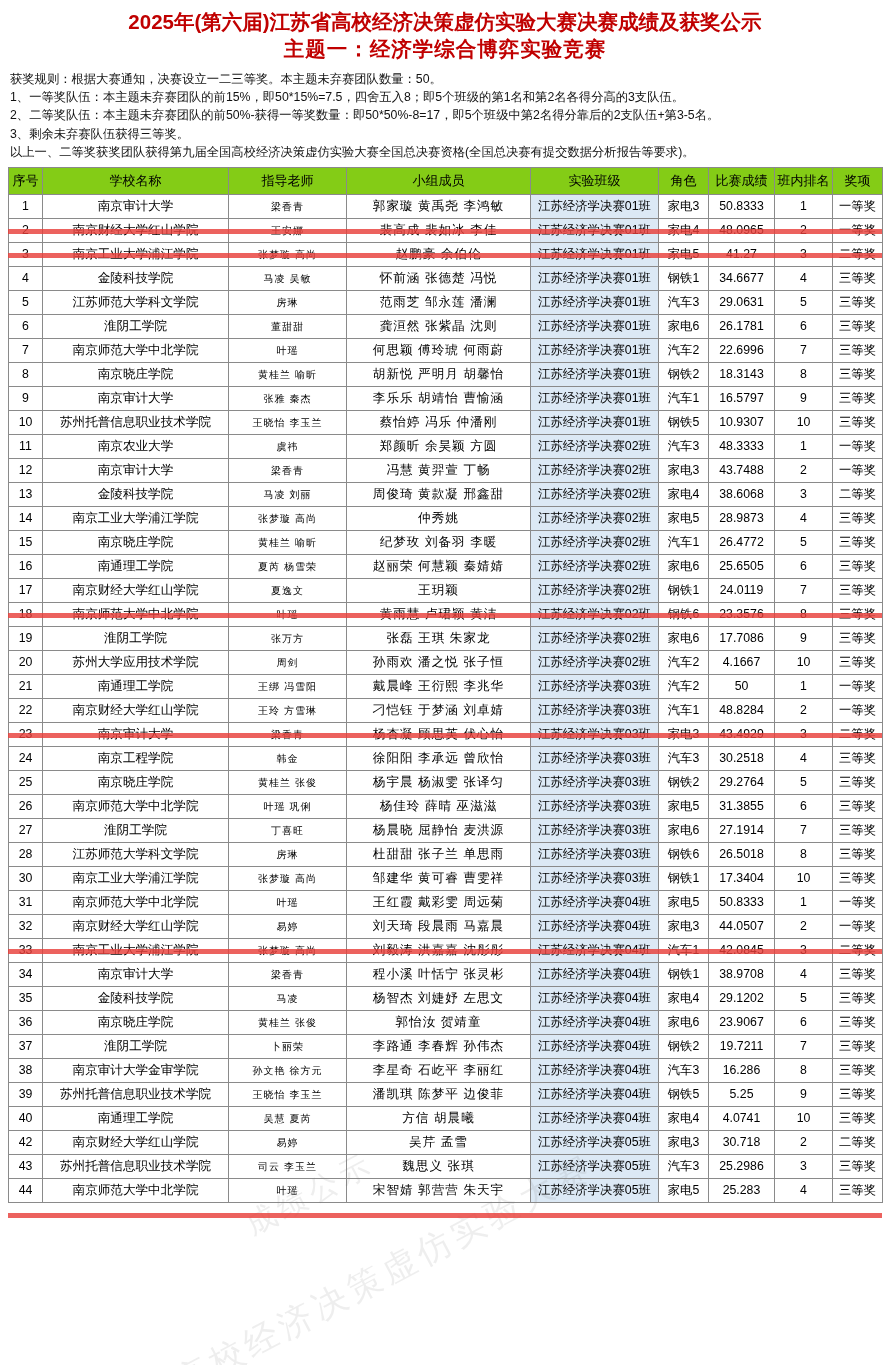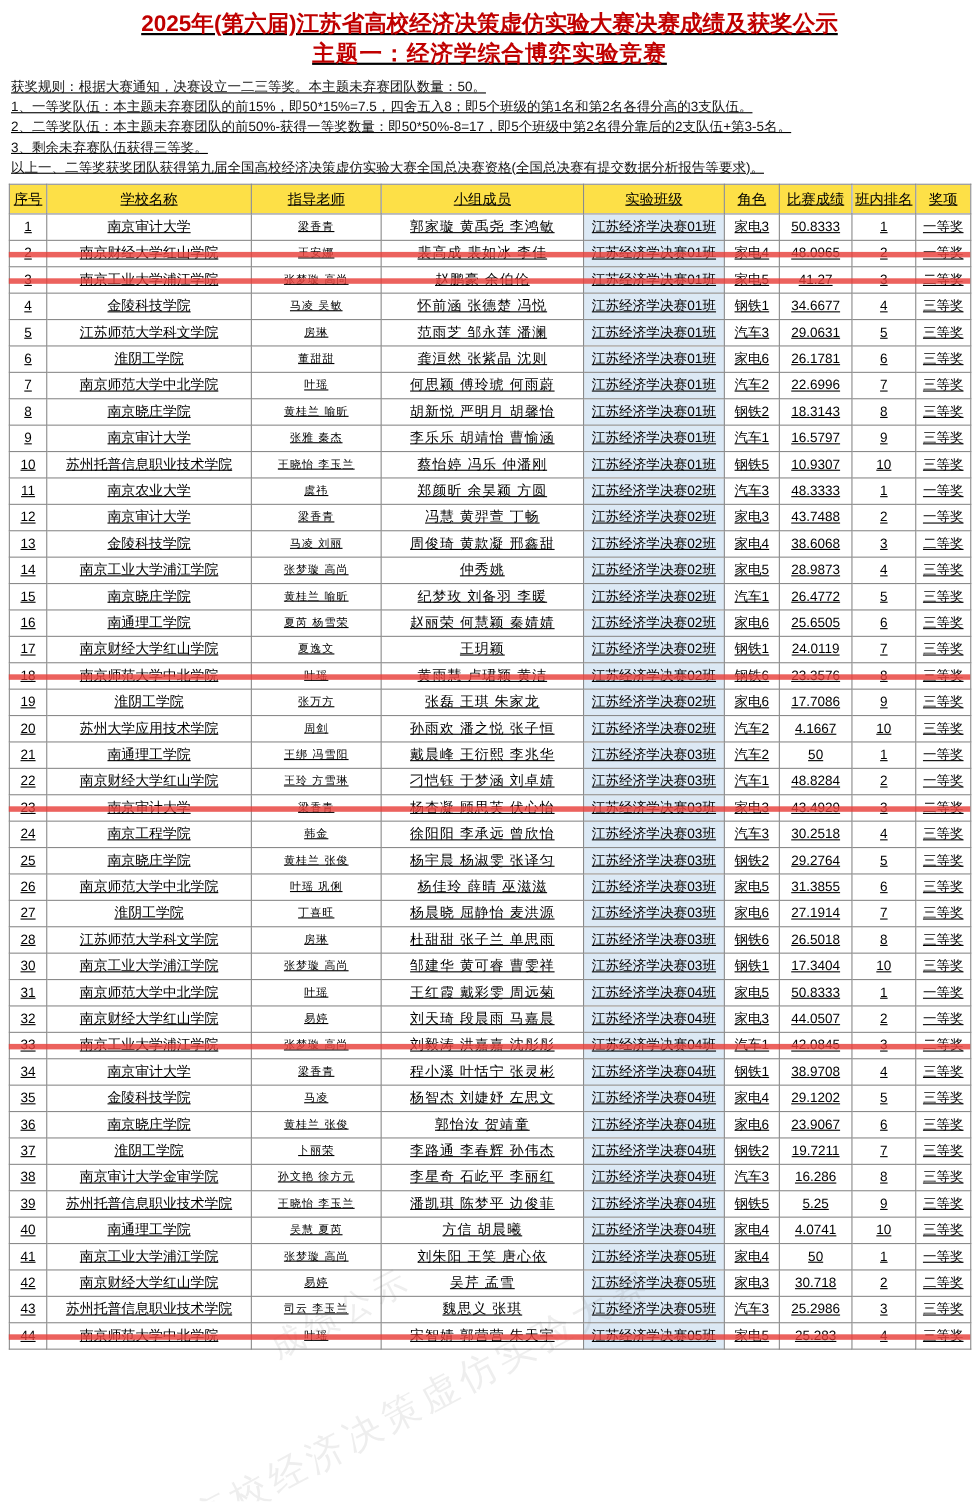--- a/index.html
+++ b/index.html
@@ -12,21 +12,20 @@
     font-family: "Liberation Sans", "DejaVu Sans", sans-serif;
     color: #000;
     -webkit-font-smoothing: antialiased;
   }
   .page {
     width: 890px;
     min-height: 1365px;
     position: relative;
     overflow: hidden;
     background: #fff;
-    text-decoration: underline;
   }
   
   .title-block {
     text-align: center;
     padding: 8px 18px 2px 18px;
   }
   .title-line {
     color: #c00000;
     font-weight: bold;
     font-size: 20.5px;
@@ -60,21 +59,21 @@
     border: 1px solid #8a8a8a;
     text-align: center;
     vertical-align: middle;
     padding: 0;
     height: 23px;
     line-height: 23px;
     overflow: hidden;
     white-space: nowrap;
   }
   table.grid thead th {
-    background: #fde047;
+    background: #84cc16;
     font-weight: normal;
     font-size: 13px;
     height: 26px;
     line-height: 26px;
   }
   col.c0 { width: 34px; }
   col.c1 { width: 186px; }
   col.c2 { width: 118px; }
   col.c3 { width: 184px; }
   col.c4 { width: 128px; }
@@ -586,31 +585,20 @@
           <td class="school">南通理工学院</td>
           <td class="teacher">吴慧  夏芮</td>
           <td class="members">方信  胡晨曦</td>
           <td class="cls">江苏经济学决赛04班</td>
           <td class="idx">家电4</td>
           <td class="score">4.0741</td>
           <td class="idx">10</td>
           <td class="prize">三等奖</td>
         </tr>
         <tr>
-          <td class="idx">41</td>
-          <td class="school">南京工业大学浦江学院</td>
-          <td class="teacher">张梦璇  高尚</td>
-          <td class="members">刘朱阳  王笑  唐心依</td>
-          <td class="cls">江苏经济学决赛05班</td>
-          <td class="idx">家电4</td>
-          <td class="score">50</td>
-          <td class="idx">1</td>
-          <td class="prize">一等奖</td>
-        </tr>
-        <tr>
           <td class="idx">42</td>
           <td class="school">南京财经大学红山学院</td>
           <td class="teacher">易婷</td>
           <td class="members">吴芹  孟雪</td>
           <td class="cls">江苏经济学决赛05班</td>
           <td class="idx">家电3</td>
           <td class="score">30.718</td>
           <td class="idx">2</td>
           <td class="prize">二等奖</td>
         </tr>

